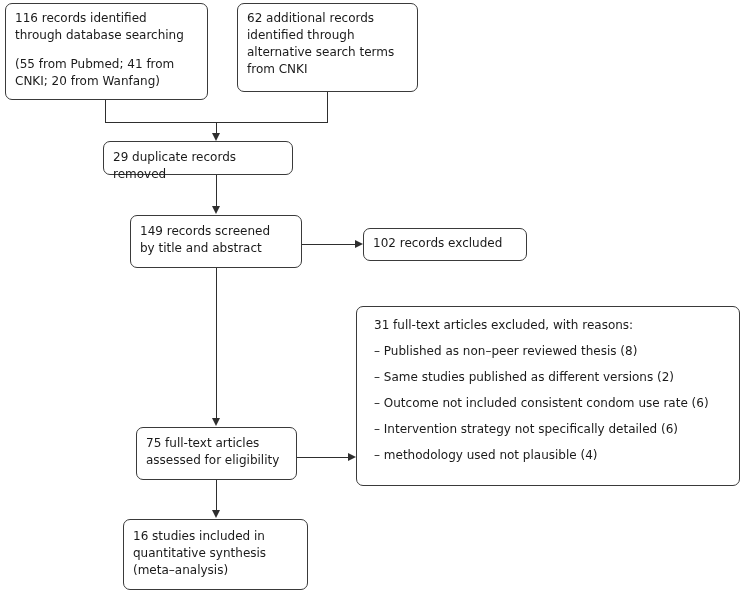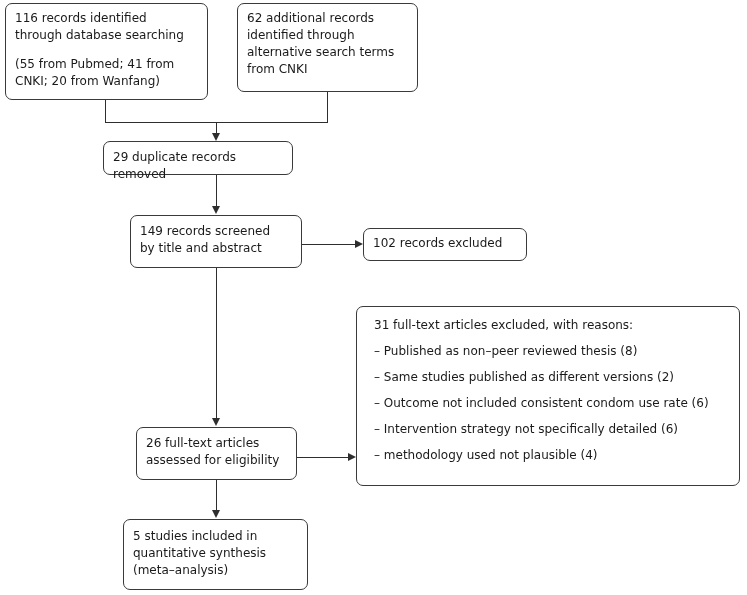--- a/index.html
+++ b/index.html
@@ -106,38 +106,38 @@
   <div class="arrow-right" style="left:355px; top:239.5px;"></div>
 
   <div class="box" style="left:363px; top:228px; width:164px; height:33px; padding-top:6px;">
     <p>102 records excluded</p>
   </div>
 
   <div class="vline" style="left:216px; top:268px; height:151px;"></div>
   <div class="arrow-down" style="left:211.5px; top:418px;"></div>
 
   <div class="box" style="left:136px; top:427px; width:161px; height:53px; padding-top:7px;">
-    <p>26 full-text articles
+    <p>75 full-text articles
 assessed for eligibility</p>
   </div>
 
   <div class="hline" style="left:297px; top:457px; width:53px;"></div>
   <div class="arrow-right" style="left:348px; top:452.5px;"></div>
 
   <div class="box reasons-box" style="left:356px; top:306px; width:384px; height:180px; padding:10px 17px;">
     <p>31 full-text articles excluded, with reasons:</p>
     <p>– Published as non–peer reviewed thesis (8)</p>
     <p>– Same studies published as different versions (2)</p>
     <p>– Outcome not included consistent condom use rate (6)</p>
     <p>– Intervention strategy not specifically detailed (6)</p>
     <p>– methodology used not plausible (4)</p>
   </div>
 
   <div class="vline" style="left:216px; top:480px; height:31px;"></div>
   <div class="arrow-down" style="left:211.5px; top:510px;"></div>
 
   <div class="box" style="left:123px; top:519px; width:185px; height:71px; padding-top:8px;">
-    <p>5 studies included in
+    <p>16 studies included in
 quantitative synthesis
 (meta–analysis)</p>
   </div>
 
 </div>
 
 </body></html>

